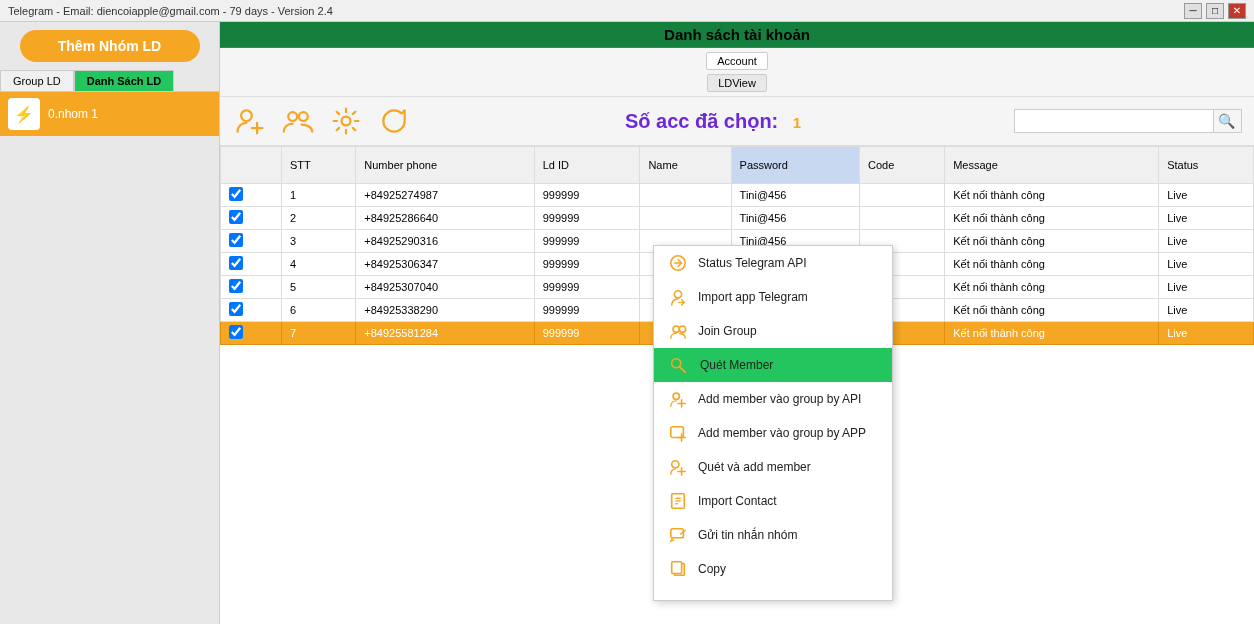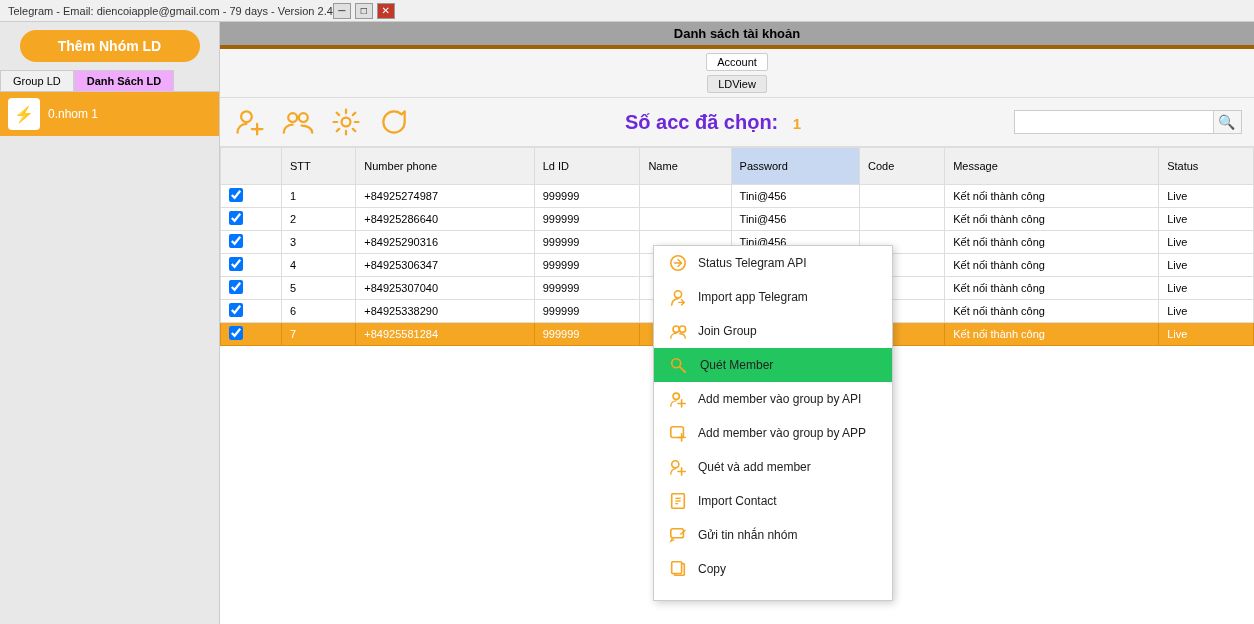--- a/index.html
+++ b/index.html
@@ -4,21 +4,21 @@
   <style>
     * { margin: 0; padding: 0; box-sizing: border-box; }
     body { font-family: 'Segoe UI', Arial, sans-serif; font-size: 12px; background: #d0d0d0; width: 1254px; height: 624px; overflow: hidden; position: relative; }
 
     
     .title-bar {
       background: #f0f0f0;
       height: 22px;
       display: flex;
       align-items: center;
-      justify-content: flex-start;
+      justify-content: space-between;
       padding: 0 8px;
       border-bottom: 1px solid #ccc;
       font-size: 11px;
       color: #333;
     }
     .title-bar-controls { display: flex; gap: 4px; }
     .title-btn { width: 18px; height: 16px; border: 1px solid #999; background: #e0e0e0; cursor: pointer; font-size: 10px; display: flex; align-items: center; justify-content: center; }
     .title-btn.close { background: #c0392b; color: white; }
 
     
@@ -55,21 +55,21 @@
       border-bottom: 1px solid #ccc;
     }
     .tab {
       padding: 4px 12px;
       font-size: 11px;
       cursor: pointer;
       border: 1px solid #ccc;
       background: #f0f0f0;
       border-bottom: none;
     }
-    .tab.active { background: #f0abfc; font-weight: bold; }
+    .tab.active { background: #22c55e; font-weight: bold; }
 
     .group-list { flex: 1; overflow-y: auto; }
     .group-item {
       display: flex;
       align-items: center;
       padding: 6px 8px;
       cursor: pointer;
       gap: 8px;
     }
     .group-item.active { background: #f5a623; color: white; }
@@ -82,25 +82,25 @@
       flex-shrink: 0;
     }
     .group-item.active .group-icon { background: white; color: #f5a623; }
     .group-name { font-size: 12px; }
 
     
     .main-content { flex: 1; display: flex; flex-direction: column; background: #f0f0f0; }
 
     .page-title {
       text-align: center;
-      font-size: 13px;
+      font-size: 15px;
       font-weight: bold;
       padding: 4px;
-      background: #a3a3a3;
-      border-bottom: 4px solid #a16207;
+      background: #15803d;
+      border-bottom: 1px solid #a16207;
     }
 
     .sub-tabs {
       display: flex;
       align-items: center;
       padding: 4px 8px;
       gap: 4px;
       background: #f5f5f5;
       border-bottom: 1px solid #ddd;
       flex-direction: column;

